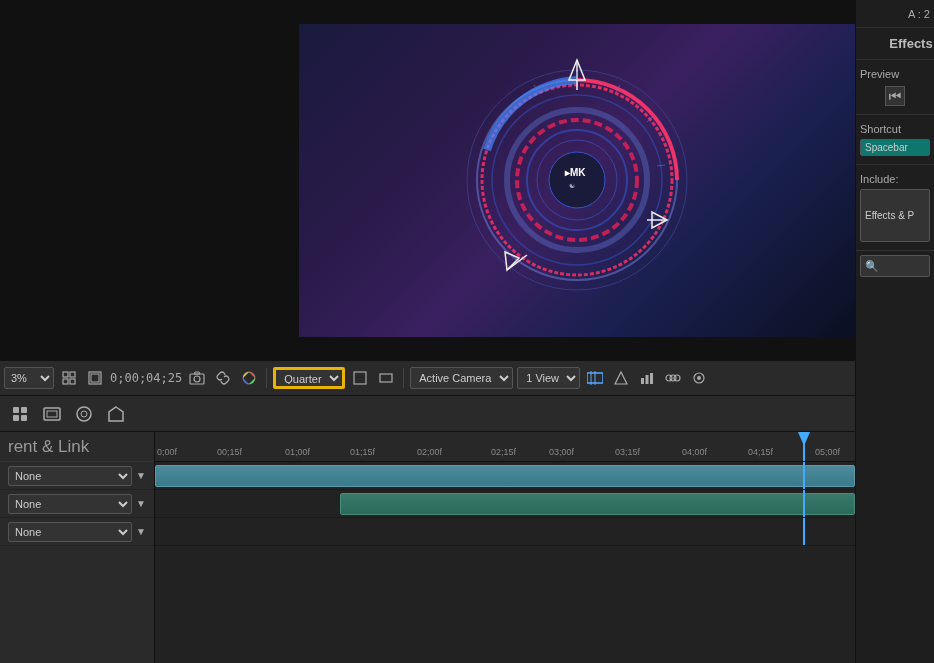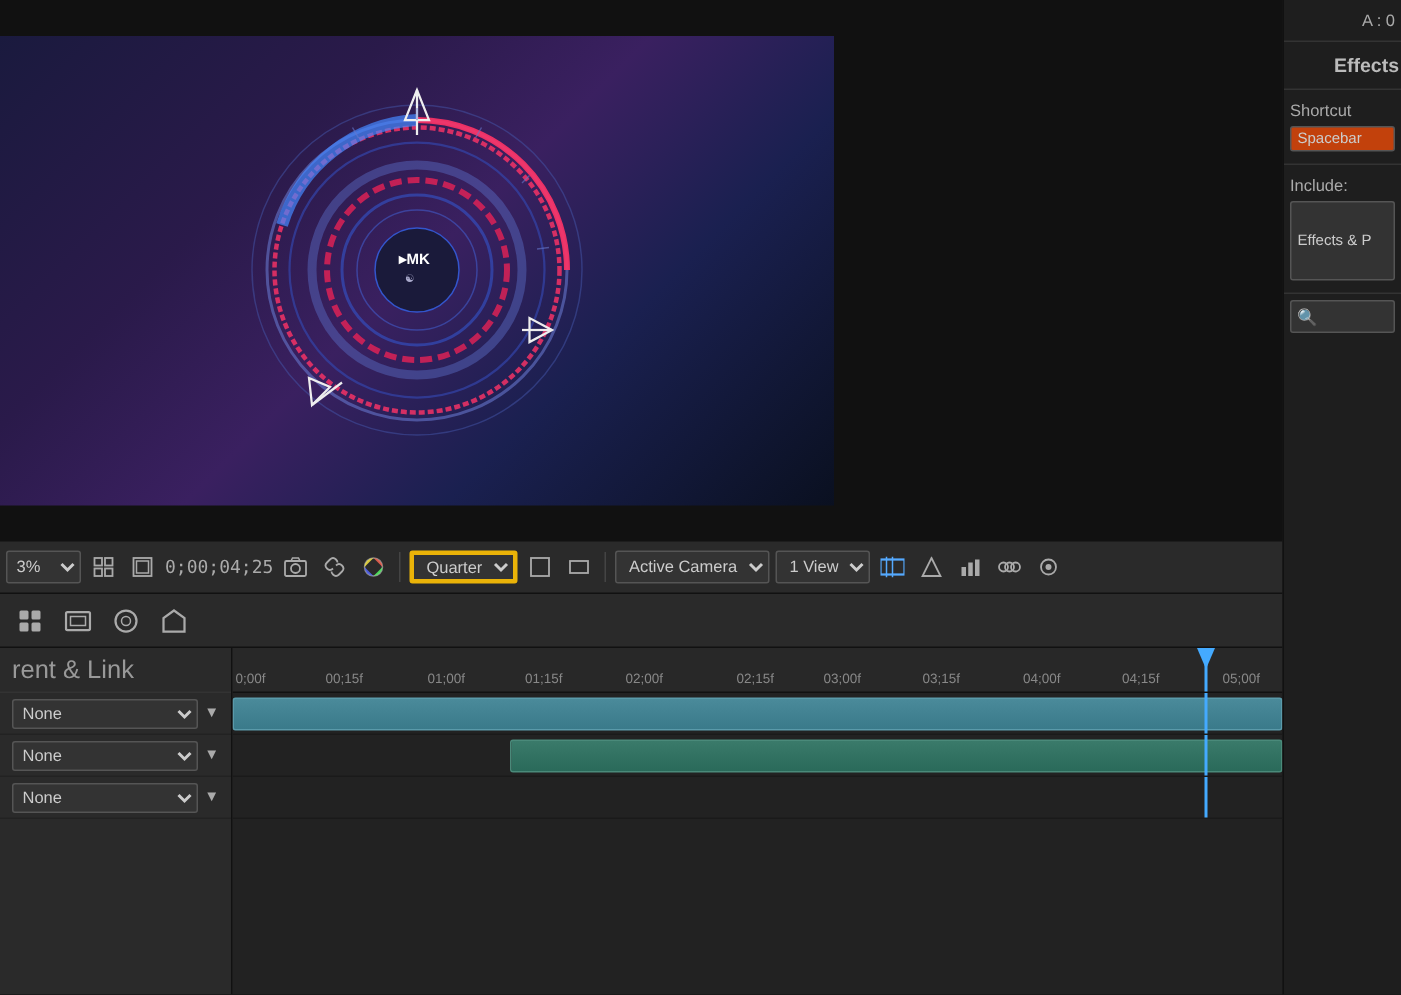--- a/index.html
+++ b/index.html
@@ -27,21 +27,21 @@
       background: #1a1a1a;
     }
 
     
     .video-area {
       width: 855px;
       height: 360px;
       background: #111;
       display: flex;
       align-items: center;
-      justify-content: flex-start;
+      justify-content: flex-end;
       position: relative;
       overflow: hidden;
     }
 
     .video-preview {
       width: 556px;
       height: 313px;
       position: relative;
       overflow: hidden;
       background: linear-gradient(135deg, #1a1a3e 0%, #2a1a4a 30%, #3a2060 50%, #1a2050 70%, #0a1020 100%);
@@ -280,21 +280,21 @@
       border-bottom: 1px solid #333;
     }
 
     .shortcut-title {
       font-size: 11px;
       color: #aaa;
       margin-bottom: 4px;
     }
 
     .shortcut-badge {
-      background: #c2410c;
+      background: #0f766e;
       border: 1px solid #555;
       border-radius: 2px;
       padding: 2px 4px;
       font-size: 10px;
       color: #ccc;
     }
 
     .include-section {
       padding: 8px 4px;
       border-bottom: 1px solid #333;
@@ -621,27 +621,33 @@
           </div>
         </div>
       </div>
     </div>
 
   </div>
 
   <div class="right-panel">
 
     <div class="right-top">
-      <span style="font-size:11px;color:#aaa;">A : 0</span>
+      <span style="font-size:11px;color:#aaa;">A : 2</span>
     </div>
 
     <div class="effects-tab" style="padding: 8px 4px; border-bottom: 1px solid #333;">
       <span class="effects-label" style="font-size:13px;color:#bbb;font-weight:bold;">Effects</span>
     </div>
 
+    <div class="preview-section">
+      <div class="preview-title">Preview</div>
+      <div class="preview-controls">
+        <button class="prev-btn">⏮</button>
+      </div>
+    </div>
 
     <div class="shortcut-section">
       <div class="shortcut-title">Shortcut</div>
       <div class="shortcut-badge">Spacebar</div>
     </div>
 
     <div class="include-section">
       <div class="include-title">Include:</div>
       <div class="include-badge">Effects &amp; P</div>
     </div>

